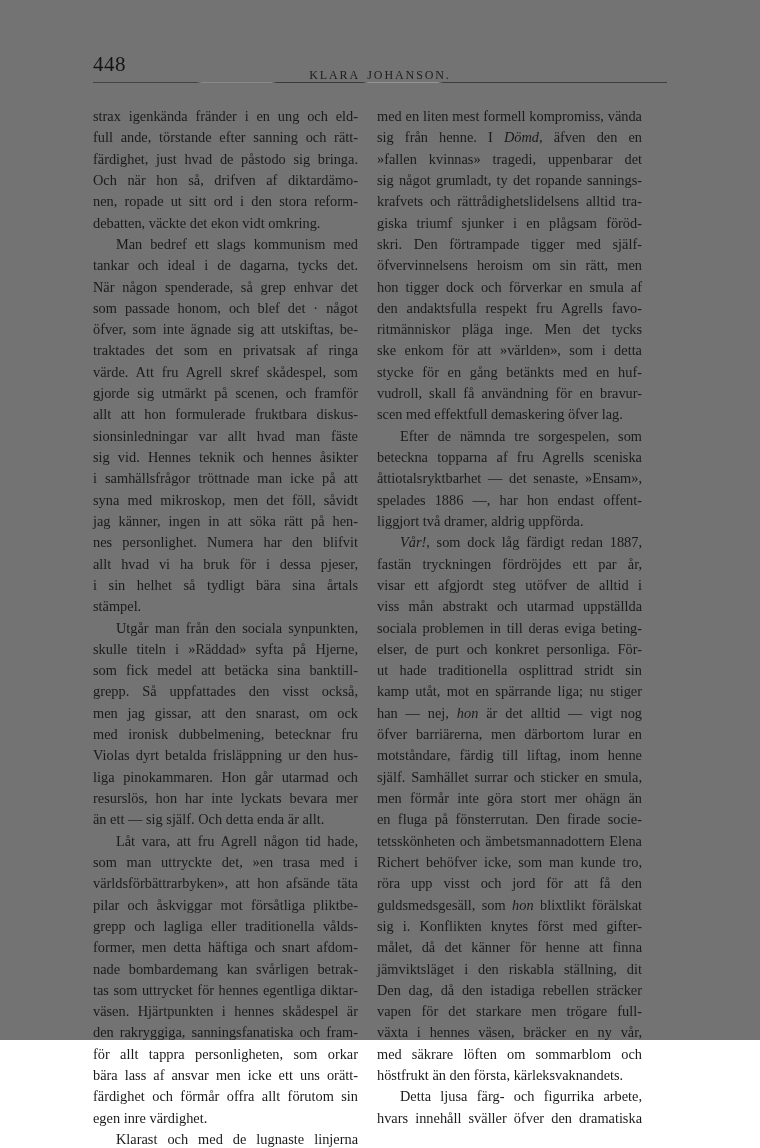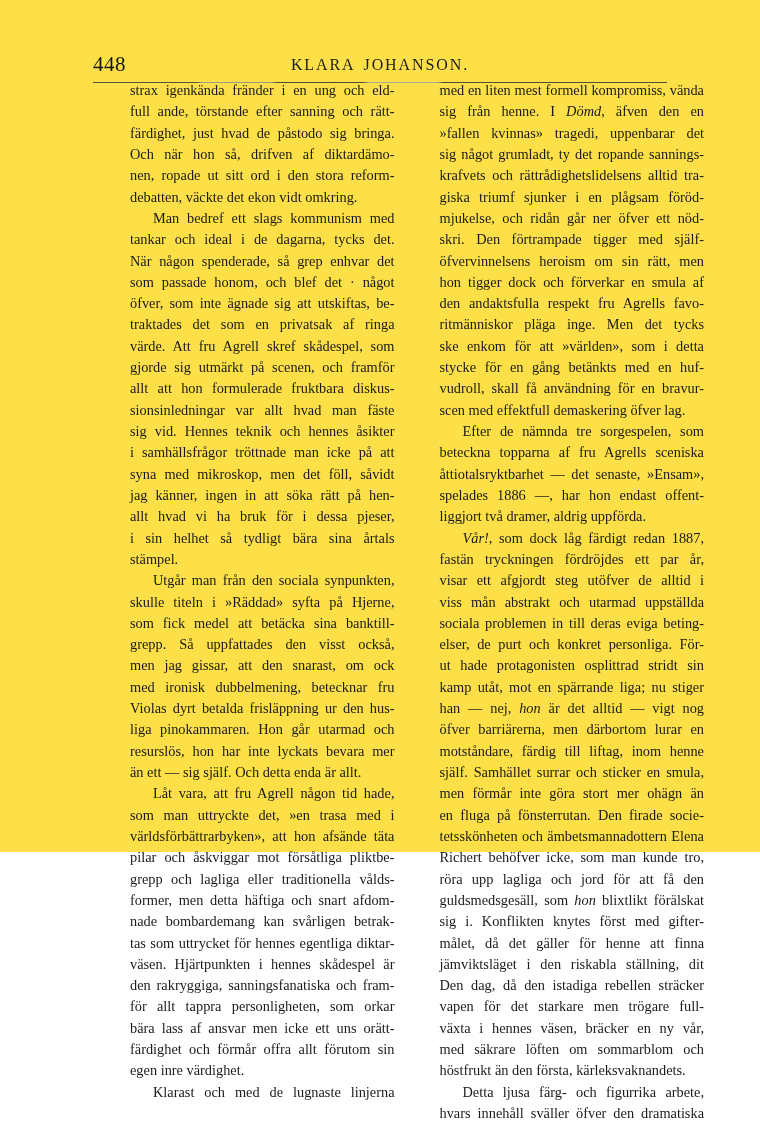--- a/index.html
+++ b/index.html
@@ -10,23 +10,23 @@
   body {
     width: 760px;
     height: 1148px;
     font-family: "Liberation Serif", "DejaVu Serif", serif;
     color: #1b1b1b;
     position: relative;
     overflow: hidden;
   }
   .page {
     width: 760px;
-    height: 852px;
+    height: 1040px;
     position: relative;
-    background: #fde047;
+    background: #737373;
   }
   
   .running-head {
     position: absolute;
     left: 93px;
     top: 52px;
     width: 574px;
     height: 26px;
   }
   .folio {
@@ -35,23 +35,23 @@
     top: 0;
     font-size: 21px;
     letter-spacing: 0.5px;
     font-family: "Liberation Serif", serif;
     color: #141414;
   }
   .head-title {
     position: absolute;
     left: 0;
     right: 0;
-    top: 4px;
+    top: 16px;
     text-align: center;
-    font-size: 16px;
+    font-size: 12px;
     letter-spacing: 1.9px;
     color: #1d1d1d;
     word-spacing: 3px;
   }
   .rule {
     position: absolute;
     left: 93px;
     top: 82px;
     width: 574px;
     height: 1px;
@@ -61,26 +61,25 @@
         #8d8d8d 19%, #8d8d8d 31%,
         #2f2f2f 32%, #2f2f2f 47%,
         #9a9a9a 48%, #9a9a9a 60%,
         #333333 61%, #333333 100%);
     opacity: 0.85;
   }
   
   .columns {
     position: absolute;
     left: 93px;
-    top: 80px;
+    top: 106px;
     width: 574px;
     height: 1010px;
     display: flex;
-    gap: 45px;
-    margin-left: 37px;
+    gap: 19px;
   }
   .col {
     width: 265px;
     font-size: 14.35px;
     line-height: 21.32px;
     text-align: justify;
     text-justify: inter-word;
     hyphens: manual;
     color: #1a1a1a;
   }
@@ -134,20 +133,21 @@
           <span class="ln">öfver, som inte ägnade sig att utskiftas, be-</span>
           <span class="ln">traktades det som en privatsak af ringa</span>
           <span class="ln">värde.  Att fru Agrell skref skådespel, som</span>
           <span class="ln">gjorde sig utmärkt på scenen, och framför</span>
           <span class="ln">allt att hon formulerade fruktbara diskus-</span>
           <span class="ln">sionsinledningar var allt hvad man fäste</span>
           <span class="ln">sig vid.  Hennes teknik och hennes åsikter</span>
           <span class="ln">i samhällsfrågor tröttnade man icke på att</span>
           <span class="ln">syna med mikroskop, men det föll, såvidt</span>
           <span class="ln">jag känner, ingen in att söka rätt på hen-</span>
+          <span class="ln">nes personlighet.  Numera har den blifvit</span>
           <span class="ln">allt hvad vi ha bruk för i dessa pjeser,</span>
           <span class="ln">i sin helhet så tydligt bära sina årtals</span>
           <span class="ln last">stämpel.</span>
         </p>
         <p>
           <span class="ln ind">Utgår man från den sociala synpunkten,</span>
           <span class="ln">skulle titeln i »Räddad» syfta på Hjerne,</span>
           <span class="ln">som fick medel att betäcka sina banktill-</span>
           <span class="ln">grepp.  Så uppfattades den visst också,</span>
           <span class="ln">men jag gissar, att den snarast, om ock</span>
@@ -178,21 +178,20 @@
         </p>
       </div>
     <div class="col" id="col-right">
         <p>
           <span class="ln">med en liten mest formell kompromiss, vända</span>
           <span class="ln">sig från henne.  I <i class="it">Dömd</i>, äfven den en</span>
           <span class="ln">»fallen kvinnas» tragedi, uppenbarar det</span>
           <span class="ln">sig något grumladt, ty det ropande sannings-</span>
           <span class="ln">krafvets och rättrådighetslidelsens alltid tra-</span>
           <span class="ln">giska triumf sjunker i en plågsam föröd-</span>
-          <span class="ln">mjukelse, och ridån går ner öfver ett nöd-</span>
           <span class="ln">skri.  Den förtrampade tigger med själf-</span>
           <span class="ln">öfvervinnelsens heroism om sin rätt, men</span>
           <span class="ln">hon tigger dock och förverkar en smula af</span>
           <span class="ln">den andaktsfulla respekt fru Agrells favo-</span>
           <span class="ln">ritmänniskor pläga inge.  Men det tycks</span>
           <span class="ln">ske enkom för att »världen», som i detta</span>
           <span class="ln">stycke för en gång betänkts med en huf-</span>
           <span class="ln">vudroll, skall få användning för en bravur-</span>
           <span class="ln last">scen med effektfull demaskering öfver lag.</span>
         </p>
@@ -203,34 +202,34 @@
           <span class="ln">spelades 1886 —, har hon endast offent-</span>
           <span class="ln last">liggjort två dramer, aldrig uppförda.</span>
         </p>
         <p>
           <span class="ln ind"><i class="it">Vår!</i>, som dock låg färdigt redan 1887,</span>
           <span class="ln">fastän tryckningen fördröjdes ett par år,</span>
           <span class="ln">visar ett afgjordt steg utöfver de alltid i</span>
           <span class="ln">viss mån abstrakt och utarmad uppställda</span>
           <span class="ln">sociala problemen in till deras eviga beting-</span>
           <span class="ln">elser, de purt och konkret personliga. För-</span>
-          <span class="ln">ut hade protagonisten osplittrad stridt sin</span>
+          <span class="ln">ut hade traditionella osplittrad stridt sin</span>
           <span class="ln">kamp utåt, mot en spärrande liga; nu stiger</span>
           <span class="ln">han — nej, <i class="it">hon</i> är det alltid — vigt nog</span>
           <span class="ln">öfver barriärerna, men därbortom lurar en</span>
           <span class="ln">motståndare, färdig till liftag, inom henne</span>
           <span class="ln">själf.  Samhället surrar och sticker en smula,</span>
           <span class="ln">men förmår inte göra stort mer ohägn än</span>
           <span class="ln">en fluga på fönsterrutan. Den firade socie-</span>
           <span class="ln">tetsskönheten och ämbetsmannadottern Elena</span>
           <span class="ln">Richert behöfver icke, som man kunde tro,</span>
-          <span class="ln">röra upp lagliga och jord för att få den</span>
+          <span class="ln">röra upp visst och jord för att få den</span>
           <span class="ln">guldsmedsgesäll, som <i class="it">hon</i> blixtlikt förälskat</span>
           <span class="ln">sig i.  Konflikten knytes först med gifter-</span>
-          <span class="ln">målet, då det gäller för henne att finna</span>
+          <span class="ln">målet, då det känner för henne att finna</span>
           <span class="ln">jämviktsläget i den riskabla ställning, dit</span>
           <span class="ln">Den dag, då den istadiga rebellen sträcker</span>
           <span class="ln">vapen för det starkare men trögare full-</span>
           <span class="ln">växta i hennes väsen, bräcker en ny vår,</span>
           <span class="ln">med säkrare löften om sommarblom och</span>
           <span class="ln last">höstfrukt än den första, kärleksvaknandets.</span>
         </p>
         <p>
           <span class="ln ind">Detta ljusa färg- och figurrika arbete,</span>
           <span class="ln">hvars innehåll sväller öfver den dramatiska</span>

